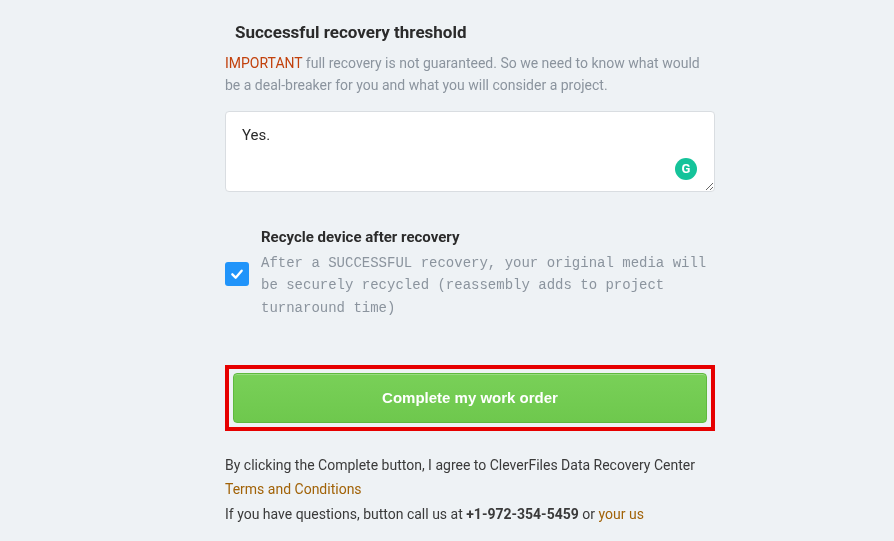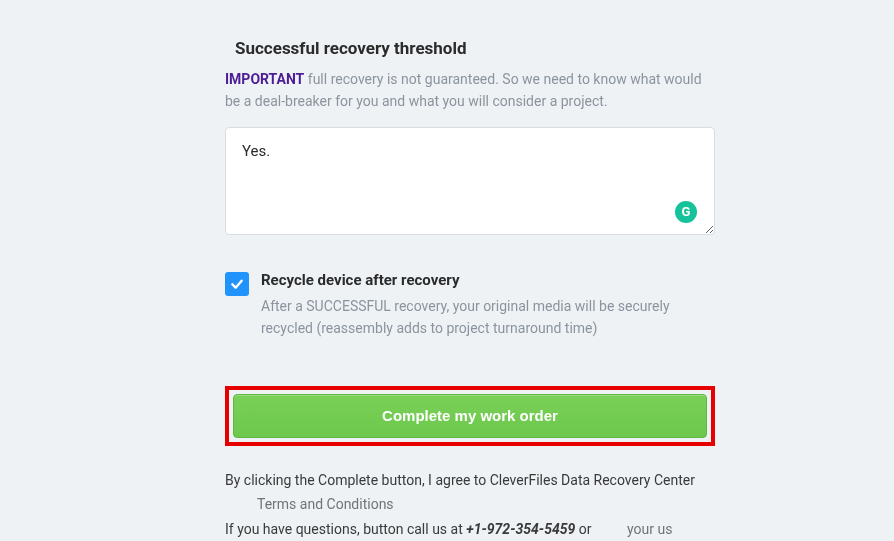--- a/index.html
+++ b/index.html
@@ -6,42 +6,42 @@
     body {
       font-family: -apple-system, BlinkMacSystemFont, "Segoe UI", Roboto, Helvetica, Arial, sans-serif;
       background: #eef2f5;
       width: 894px;
       height: 541px;
       overflow: hidden;
     }
     .form-container {
       width: 490px;
       margin-left: 225px;
-      padding-top: 38px;
+      padding-top: 22px;
     }
     .section-heading {
       font-size: 17px;
       font-weight: 700;
       color: #2b2b2b;
       margin-bottom: 10px;
       padding-left: 10px;
     }
     .section-desc {
       font-size: 14px;
       color: #8b949e;
       line-height: 1.6;
       margin-bottom: 14px;
     }
     .section-desc .imp {
-      font-weight: 700;
-      color: #4c1d95;
+      font-weight: 400;
+      color: #c2410c;
     }
     .threshold-textarea {
       width: 100%;
-      height: 108px;
+      height: 81px;
       background: #fff;
       border: 1px solid #d9dde1;
       border-radius: 4px;
       padding: 14px 16px;
       font-size: 15px;
       color: #2b2b2b;
       resize: both;
       font-family: inherit;
       position: relative;
     }
@@ -60,21 +60,21 @@
       color: #fff;
       display: flex;
       align-items: center;
       justify-content: center;
       font-size: 13px;
       font-weight: 700;
       pointer-events: none;
     }
     .checkbox-row {
       display: flex;
-      align-items: flex-start;
+      align-items: center;
       gap: 12px;
       margin-bottom: 46px;
     }
     .checkbox-box {
       width: 24px;
       height: 24px;
       background: #2094fa;
       border-radius: 3px;
       display: flex;
       align-items: center;
@@ -88,50 +88,50 @@
     .checkbox-label {
       font-size: 15px;
       font-weight: 700;
       color: #2b2b2b;
       margin-bottom: 6px;
     }
     .checkbox-desc {
       font-size: 14px;
       color: #8b949e;
       line-height: 1.6;
+      font-family: Liberation Mono, monospace;
     }
     .button-highlight {
       border: 4px solid #e60000;
       padding: 4px;
       margin-bottom: 22px;
     }
     .complete-btn {
       width: 100%;
-      height: 44px;
+      height: 50px;
       background: linear-gradient(to bottom, #79d058, #6ec84d);
       border: 1px solid #5fb93f;
       border-radius: 4px;
       color: #fff;
       font-size: 15px;
       font-weight: 700;
       cursor: pointer;
       box-shadow: inset 0 1px 0 rgba(255,255,255,0.25);
     }
     .footer-text {
       font-size: 14px;
       color: #3a3a3a;
       line-height: 1.75;
     }
     .footer-text .link {
-      color: #737373;
+      color: #a16207;
       text-decoration: none;
       cursor: pointer;
-      margin-left: 32px;
     }
-    .footer-text .bold { font-weight: 700; font-style: italic; }
+    .footer-text .bold { font-weight: 700; }
   </style>
 </head>
 <body>
 
 <div class="form-container">
 
   <h3 class="section-heading">Successful recovery threshold</h3>
 
   <p class="section-desc">
     <span class="imp">IMPORTANT</span><span> full recovery is not guaranteed. So we need to know what would be a deal-breaker for you and what you will consider a project.</span>

